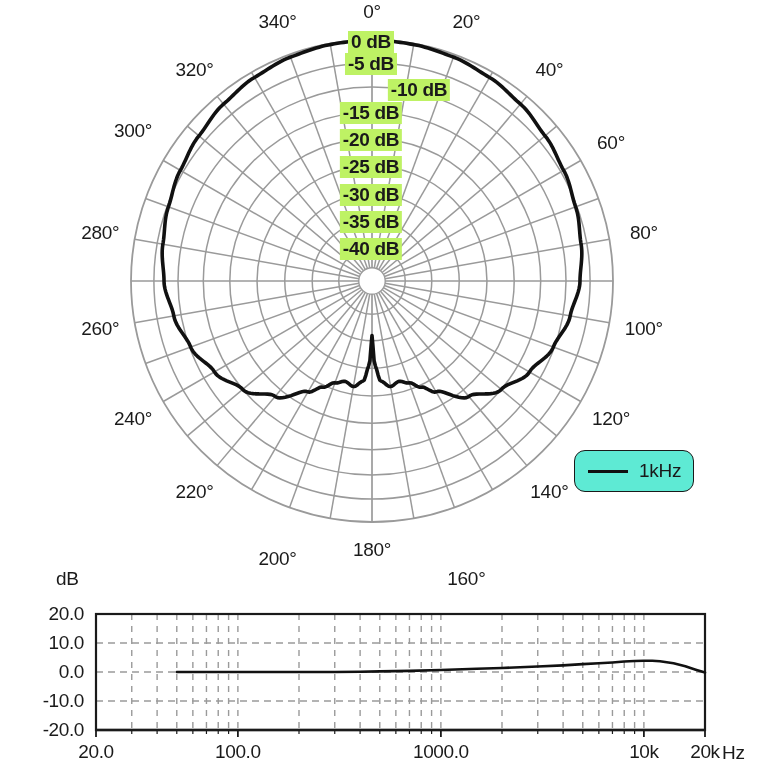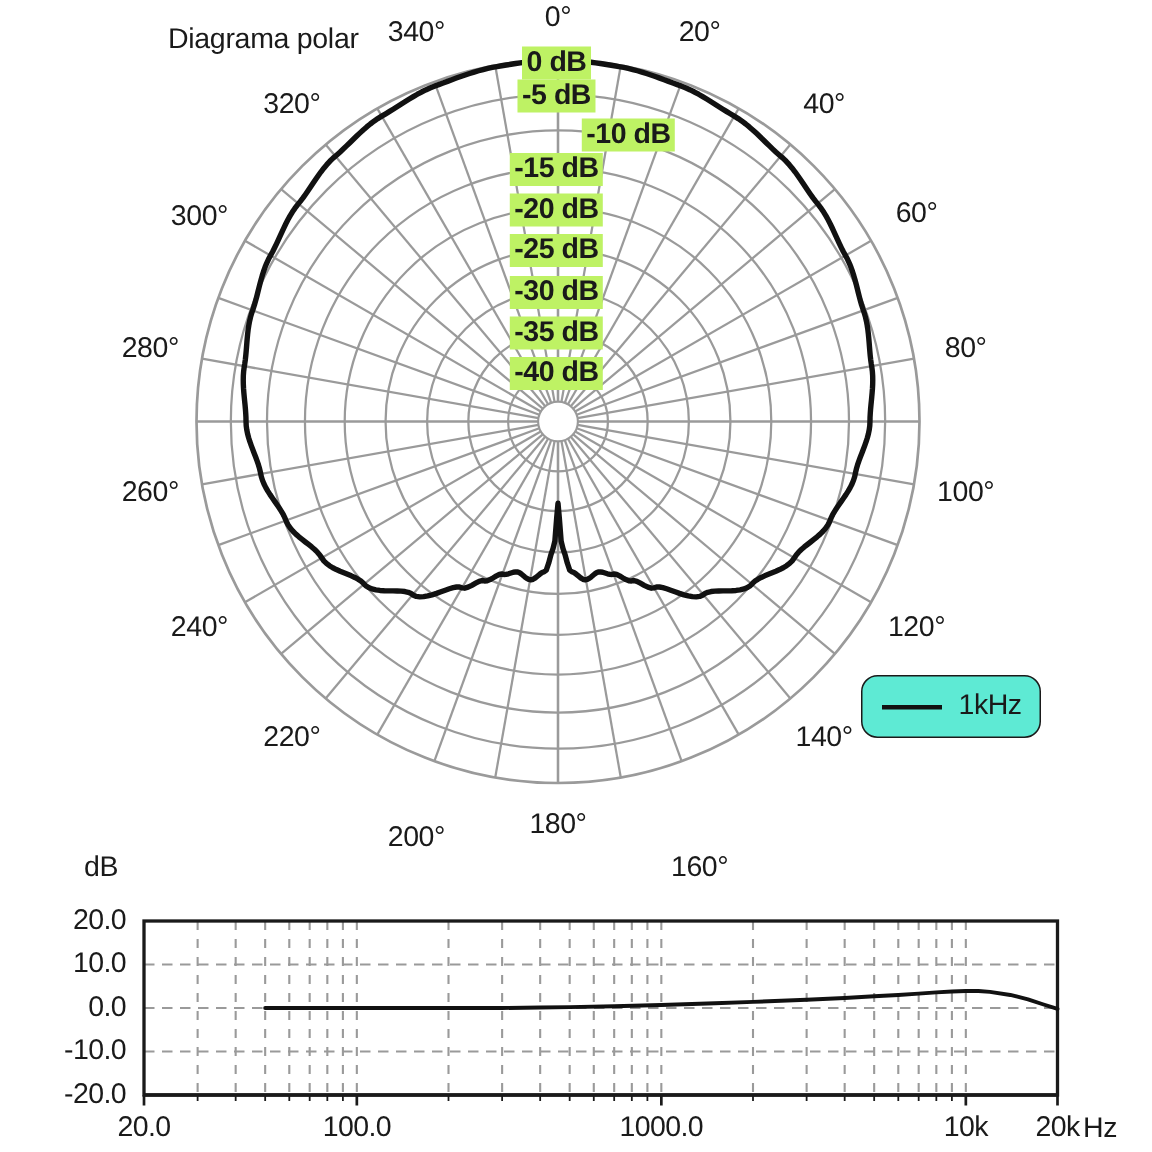--- a/index.html
+++ b/index.html
@@ -149,39 +149,38 @@
           <line x1="360.52" y1="274.37" x2="163.29" y2="160.50" stroke="#9a9a9a" stroke-width="1.5"></line>
           <line x1="361.85" y1="272.48" x2="187.38" y2="126.09" stroke="#9a9a9a" stroke-width="1.5"></line>
           <line x1="363.48" y1="270.85" x2="217.09" y2="96.38" stroke="#9a9a9a" stroke-width="1.5"></line>
           <line x1="365.37" y1="269.52" x2="251.50" y2="72.29" stroke="#9a9a9a" stroke-width="1.5"></line>
           <line x1="367.47" y1="268.54" x2="289.57" y2="54.53" stroke="#9a9a9a" stroke-width="1.5"></line>
           <line x1="369.70" y1="267.95" x2="330.15" y2="43.66" stroke="#9a9a9a" stroke-width="1.5"></line>
         </g>
       <path id="polar-curve" fill="none" stroke="#111111" stroke-width="3.6" stroke-linejoin="round" stroke-linecap="round" d="M372.00,40.00L375.15,40.04L378.31,40.14L381.46,40.30L384.60,40.53L387.74,40.81L390.88,41.13L394.01,41.50L397.13,41.91L400.25,42.35L403.36,42.83L406.46,43.33L409.56,43.85L412.66,44.38L415.75,44.95L418.82,45.61L421.88,46.35L424.91,47.17L427.93,48.05L430.92,48.99L433.90,49.98L436.86,51.01L439.81,52.06L442.75,53.14L445.68,54.23L448.61,55.32L451.53,56.40L454.46,57.48L457.35,58.66L460.19,59.95L462.98,61.35L465.73,62.83L468.45,64.38L471.13,65.98L473.78,67.62L476.41,69.28L479.02,70.95L481.63,72.62L484.25,74.27L486.87,75.88L489.52,77.44L492.14,79.06L494.68,80.80L497.14,82.66L499.53,84.62L501.86,86.65L504.14,88.74L506.38,90.86L508.59,93.00L510.78,95.15L512.97,97.28L515.17,99.39L517.40,101.45L519.67,103.45L521.95,105.43L524.12,107.54L526.17,109.78L528.12,112.11L529.98,114.52L531.77,116.99L533.51,119.49L535.21,122.01L536.88,124.53L538.56,127.03L540.26,129.50L542.00,131.92L543.80,134.27L545.67,136.56L547.45,138.92L549.10,141.38L550.64,143.92L552.08,146.52L553.44,149.17L554.74,151.85L555.99,154.55L557.22,157.24L558.44,159.93L559.67,162.59L560.94,165.22L562.26,167.81L563.66,170.34L565.03,172.90L566.25,175.53L567.33,178.23L568.31,180.98L569.19,183.76L569.99,186.56L570.75,189.38L571.47,192.19L572.16,195.00L572.86,197.80L573.60,200.57L574.39,203.31L575.28,206.01L576.20,208.69L576.98,211.42L577.63,214.19L578.15,216.99L578.57,219.81L578.90,222.65L579.18,225.49L579.42,228.32L579.64,231.15L579.87,233.96L580.12,236.76L580.42,239.54L580.80,242.30L581.25,245.04L581.59,247.80L581.78,250.58L581.83,253.38L581.78,256.17L581.64,258.97L581.43,261.76L581.18,264.54L580.91,267.31L580.63,270.07L580.38,272.81L580.18,275.55L580.03,278.28L579.98,281.00L579.86,283.72L579.50,286.43L578.95,289.13L578.24,291.81L577.41,294.46L576.48,297.09L575.50,299.70L574.49,302.28L573.50,304.85L572.56,307.40L571.69,309.95L570.94,312.51L570.34,315.08L569.81,317.66L569.02,320.19L568.00,322.66L566.79,325.08L565.43,327.44L563.96,329.75L562.42,332.02L560.86,334.26L559.31,336.48L557.81,338.69L556.40,340.91L555.10,343.15L553.98,345.44L553.04,347.79L551.88,350.05L550.41,352.18L548.69,354.19L546.78,356.09L544.73,357.90L542.59,359.64L540.42,361.33L538.26,362.99L536.18,364.65L534.21,366.35L532.41,368.10L530.83,369.95L529.49,371.93L528.11,373.88L526.38,375.60L524.37,377.14L522.14,378.50L519.75,379.72L517.26,380.84L514.74,381.88L512.23,382.88L509.79,383.89L507.47,384.95L505.32,386.10L503.39,387.40L501.72,388.89L500.18,390.48L498.25,391.72L495.98,392.63L493.43,393.25L490.69,393.63L487.83,393.83L484.92,393.92L482.02,393.94L479.21,393.98L476.54,394.10L474.07,394.37L471.86,394.86L469.94,395.67L468.32,396.81L466.43,397.61L464.16,397.91L461.61,397.78L458.84,397.30L455.96,396.56L452.99,395.59L450.03,394.53L447.15,393.47L444.42,392.52L441.89,391.78L439.62,391.35L437.65,391.34L436.01,391.88L434.23,392.13L431.97,391.45L429.46,390.20L426.92,388.79L424.56,387.58L422.56,387.00L421.01,387.32L419.27,387.18L417.27,386.36L415.14,385.16L413.06,383.92L411.14,382.97L409.51,382.67L408.11,382.98L406.59,382.90L404.99,382.52L403.36,382.00L401.77,381.51L400.27,381.23L398.88,381.33L397.62,381.87L396.42,382.70L395.24,383.69L394.04,384.71L392.81,385.63L391.52,386.31L390.15,386.60L388.66,386.19L387.11,385.23L385.56,383.98L384.04,382.71L382.58,381.68L381.20,381.17L379.80,380.05L378.18,375.30L376.64,369.52L375.33,365.74L374.09,360.75L372.84,344.83L372.00,335.47L371.16,344.83L369.91,360.75L368.67,365.74L367.36,369.52L365.82,375.30L364.20,380.05L362.80,381.17L361.42,381.68L359.96,382.71L358.44,383.98L356.89,385.23L355.34,386.19L353.85,386.60L352.48,386.31L351.19,385.63L349.96,384.71L348.76,383.69L347.58,382.70L346.38,381.87L345.12,381.33L343.73,381.23L342.23,381.51L340.64,382.00L339.01,382.52L337.41,382.90L335.89,382.98L334.49,382.67L332.86,382.97L330.94,383.92L328.86,385.16L326.73,386.36L324.73,387.18L322.99,387.32L321.44,387.00L319.44,387.58L317.08,388.79L314.54,390.20L312.03,391.45L309.77,392.13L307.99,391.88L306.35,391.34L304.38,391.35L302.11,391.78L299.58,392.52L296.85,393.47L293.97,394.53L291.01,395.59L288.04,396.56L285.16,397.30L282.39,397.78L279.84,397.91L277.57,397.61L275.68,396.81L274.06,395.67L272.14,394.86L269.93,394.37L267.46,394.10L264.79,393.98L261.98,393.94L259.08,393.92L256.17,393.83L253.31,393.63L250.57,393.25L248.02,392.63L245.75,391.72L243.82,390.48L242.28,388.89L240.61,387.40L238.68,386.10L236.53,384.95L234.21,383.89L231.77,382.88L229.26,381.88L226.74,380.84L224.25,379.72L221.86,378.50L219.63,377.14L217.62,375.60L215.89,373.88L214.51,371.93L213.17,369.95L211.59,368.10L209.79,366.35L207.82,364.65L205.74,362.99L203.58,361.33L201.41,359.64L199.27,357.90L197.22,356.09L195.31,354.19L193.59,352.18L192.12,350.05L190.96,347.79L190.02,345.44L188.90,343.15L187.60,340.91L186.19,338.69L184.69,336.48L183.14,334.26L181.58,332.02L180.04,329.75L178.57,327.44L177.21,325.08L176.00,322.66L174.98,320.19L174.19,317.66L173.66,315.08L173.06,312.51L172.31,309.95L171.44,307.40L170.50,304.85L169.51,302.28L168.50,299.70L167.52,297.09L166.59,294.46L165.76,291.81L165.05,289.13L164.50,286.43L164.14,283.72L164.02,281.00L163.97,278.28L163.82,275.55L163.62,272.81L163.37,270.07L163.09,267.31L162.82,264.54L162.57,261.76L162.36,258.97L162.22,256.17L162.17,253.38L162.22,250.58L162.41,247.80L162.75,245.04L163.20,242.30L163.58,239.54L163.88,236.76L164.13,233.96L164.36,231.15L164.58,228.32L164.82,225.49L165.10,222.65L165.43,219.81L165.85,216.99L166.37,214.19L167.02,211.42L167.80,208.69L168.72,206.01L169.61,203.31L170.40,200.57L171.14,197.80L171.84,195.00L172.53,192.19L173.25,189.38L174.01,186.56L174.81,183.76L175.69,180.98L176.67,178.23L177.75,175.53L178.97,172.90L180.34,170.34L181.74,167.81L183.06,165.22L184.33,162.59L185.56,159.93L186.78,157.24L188.01,154.55L189.26,151.85L190.56,149.17L191.92,146.52L193.36,143.92L194.90,141.38L196.55,138.92L198.33,136.56L200.20,134.27L202.00,131.92L203.74,129.50L205.44,127.03L207.12,124.53L208.79,122.01L210.49,119.49L212.23,116.99L214.02,114.52L215.88,112.11L217.83,109.78L219.88,107.54L222.05,105.43L224.33,103.45L226.60,101.45L228.83,99.39L231.03,97.28L233.22,95.15L235.41,93.00L237.62,90.86L239.86,88.74L242.14,86.65L244.47,84.62L246.86,82.66L249.32,80.80L251.86,79.06L254.48,77.44L257.13,75.88L259.75,74.27L262.37,72.62L264.98,70.95L267.59,69.28L270.22,67.62L272.87,65.98L275.55,64.38L278.27,62.83L281.02,61.35L283.81,59.95L286.65,58.66L289.54,57.48L292.47,56.40L295.39,55.32L298.32,54.23L301.25,53.14L304.19,52.06L307.14,51.01L310.10,49.98L313.08,48.99L316.07,48.05L319.09,47.17L322.12,46.35L325.18,45.61L328.25,44.95L331.34,44.38L334.44,43.85L337.54,43.33L340.64,42.83L343.75,42.35L346.87,41.91L349.99,41.50L353.12,41.13L356.26,40.81L359.40,40.53L362.54,40.30L365.69,40.14L368.85,40.04L372.00,40.00Z"></path>
     </svg>
 
-    <div class="polar-title">Diagrama polar</div>
 
     <div id="deg-labels">
         <div class="deg-label" style="left: 372px; top: 12px;">0°</div>
         <div class="deg-label" style="left: 466.398px; top: 21.6448px;">20°</div>
         <div class="deg-label" style="left: 549.409px; top: 69.5717px;">40°</div>
         <div class="deg-label" style="left: 611.023px; top: 143px;">60°</div>
         <div class="deg-label" style="left: 643.807px; top: 233.073px;">80°</div>
         <div class="deg-label" style="left: 643.807px; top: 328.927px;">100°</div>
         <div class="deg-label" style="left: 611.023px; top: 419px;">120°</div>
         <div class="deg-label" style="left: 549.409px; top: 492.428px;">140°</div>
         <div class="deg-label" style="left: 466.398px; top: 540.355px; margin-top: 39px;">160°</div>
         <div class="deg-label" style="left: 372px; top: 550px;">180°</div>
         <div class="deg-label" style="left: 277.602px; top: 559px;">200°</div>
         <div class="deg-label" style="left: 194.591px; top: 492.428px;">220°</div>
         <div class="deg-label" style="left: 132.977px; top: 419px;">240°</div>
         <div class="deg-label" style="left: 100.193px; top: 328.927px;">260°</div>
         <div class="deg-label" style="left: 100.193px; top: 233.073px;">280°</div>
-        <div class="deg-label" style="left: 132.977px; top: 145px;">300°</div>
+        <div class="deg-label" style="left: 132.977px; top: 131px;">300°</div>
         <div class="deg-label" style="left: 194.591px; top: 69.5717px;">320°</div>
         <div class="deg-label" style="left: 277.602px; top: 21.6448px;">340°</div>
       </div>
     <div id="db-labels">
         <div class="db-label" style="left: 371px; top: 42px;">0 dB</div>
         <div class="db-label" style="left: 371px; top: 63.895px;">-5 dB</div>
         <div class="db-label" style="left: 371px; top: 90px; margin-left: 48px;">-10 dB</div>
         <div class="db-label" style="left: 371px; top: 113.3px;">-15 dB</div>
         <div class="db-label" style="left: 371px; top: 139.81px;">-20 dB</div>
         <div class="db-label" style="left: 371px; top: 167.043px;">-25 dB</div>

